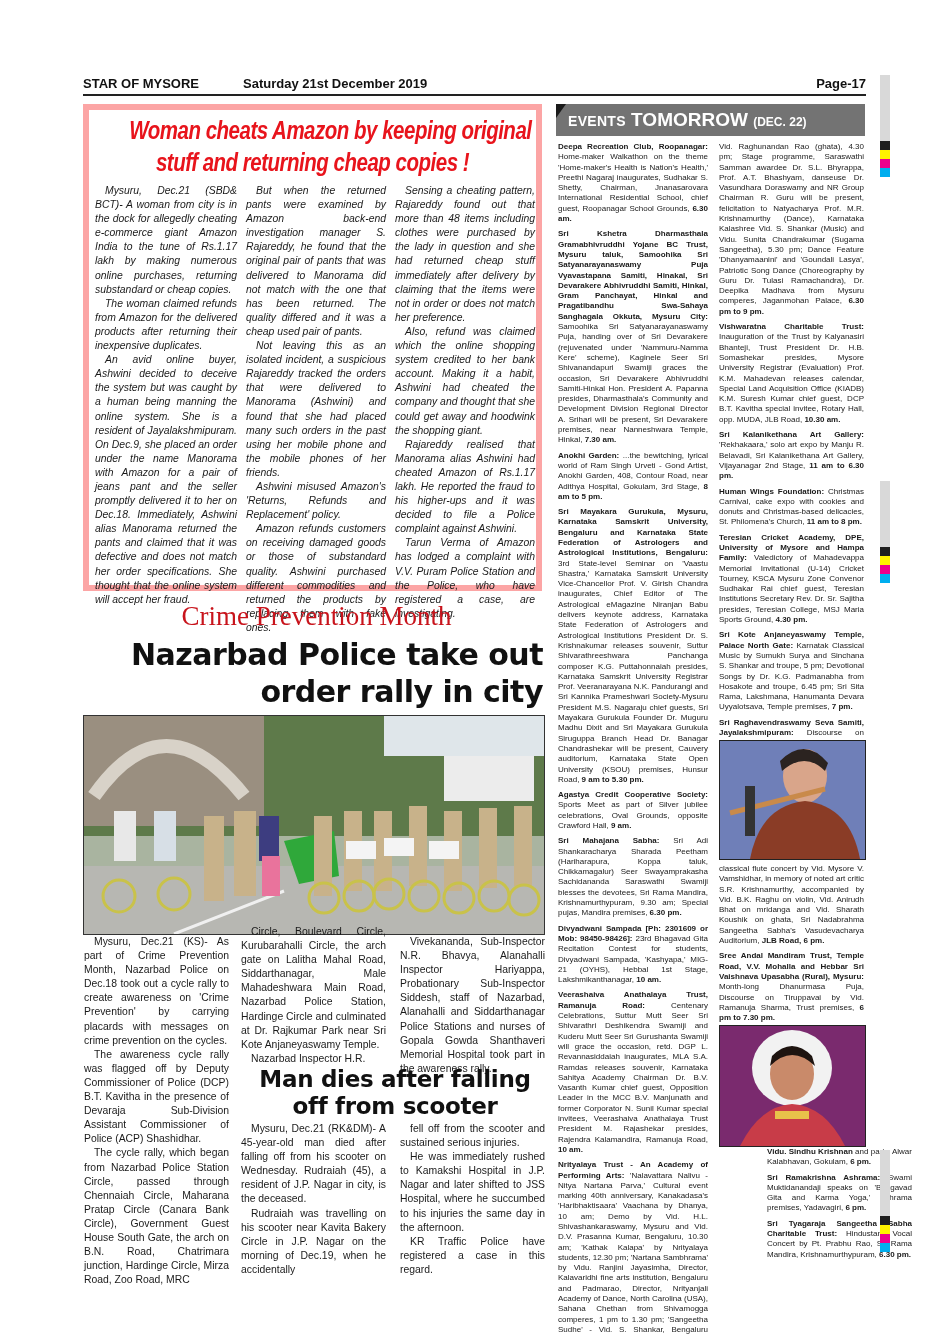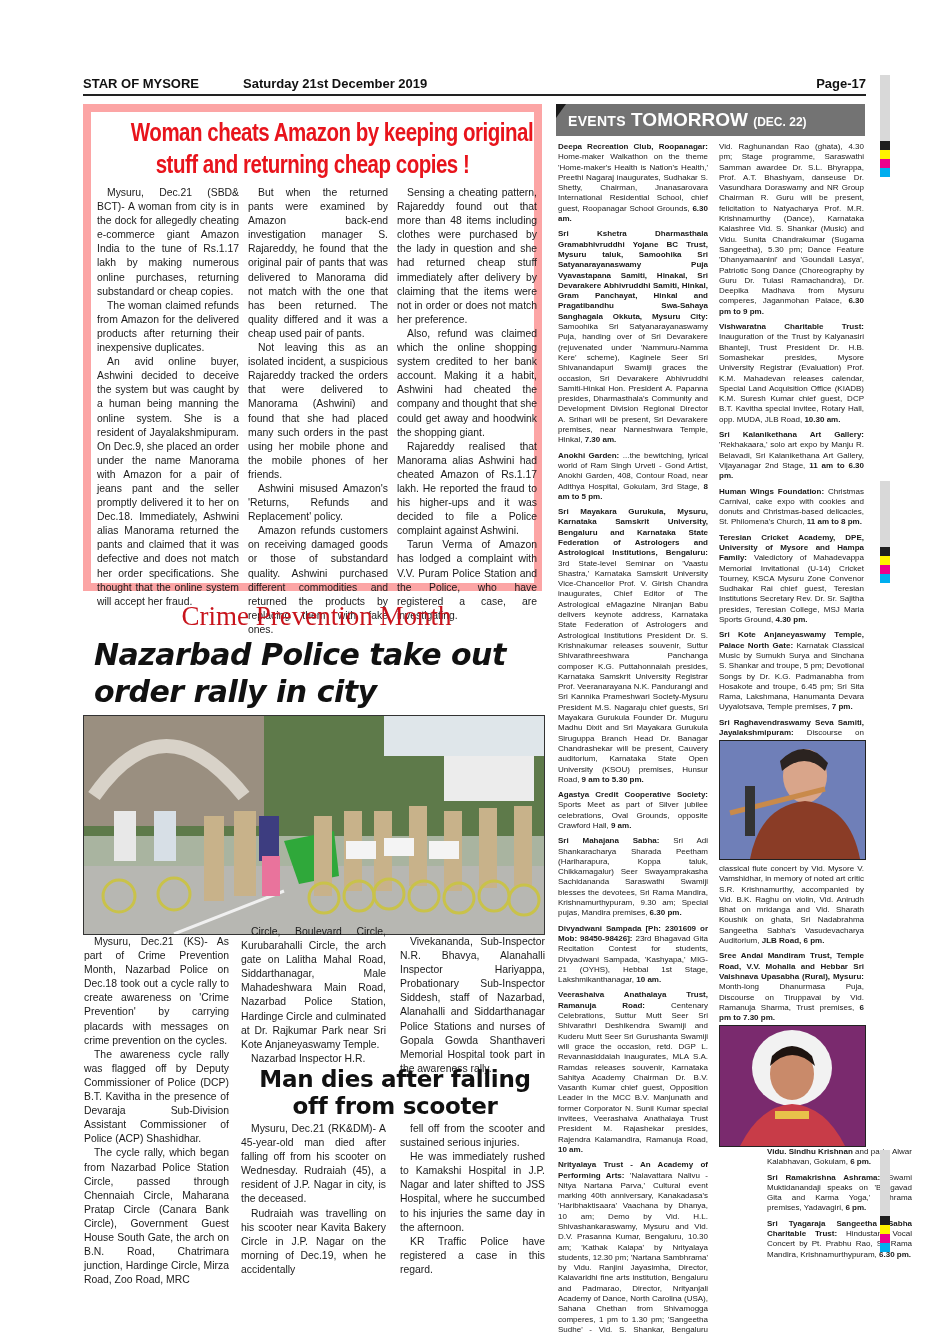--- a/index.html
+++ b/index.html
@@ -6,29 +6,29 @@
   body { width: 945px; height: 1337px; position: relative; overflow: hidden; font-family: "Liberation Sans", sans-serif; color: #1a1a1a; }
 
   
   .mast { position: absolute; top: 74px; left: 83px; width: 783px; height: 20px; font-size: 13px; font-weight: bold; color: #111; }
   .mast .pub { position: absolute; left: 0; top: 2px; }
   .mast .date { position: absolute; left: 160px; top: 2px; }
   .mast .page { position: absolute; right: 0; top: 2px; }
   .mast-rule { position: absolute; top: 94px; left: 83px; width: 783px; height: 2px; background: #222; }
 
   
-  .box1 { position: absolute; left: 83px; top: 104px; width: 459px; height: 487px; border: 8px solid #fca5a5; box-sizing: border-box; }
+  .box1 { position: absolute; left: 83px; top: 104px; width: 459px; height: 487px; border: 6px solid #fca5a5; box-sizing: border-box; font-style: italic; }
   .h-red { position: absolute; left: 0; width: 100%; text-align: center; color: #e8141c; font-family: "Liberation Sans", sans-serif; font-weight: bold; font-size: 25px; letter-spacing: -0.6px; transform: scaleX(0.82); transform-origin: center; white-space: nowrap; }
   .body-text { font-size: 10.4px; line-height: 14.1px; text-align: justify; hyphens: manual; }
   .body-text p { margin: 0; text-indent: 10px; }
   .col { position: absolute; }
 
   
   .kicker { position: absolute; left: 83px; top: 601px; width: 467px; text-align: center; font-family: "Liberation Serif", serif; color: #c8141c; font-size: 27px; }
-  .big-head { position: absolute; left: 94px; width: 467px; text-align: left; font-family: "DejaVu Sans", sans-serif; font-weight: bold; color: #111; font-size: 30px; line-height: 35px; letter-spacing: -0.5px; font-style: italic; }
+  .big-head { position: absolute; left: 76px; width: 467px; text-align: right; font-family: "DejaVu Sans", sans-serif; font-weight: bold; color: #111; font-size: 30px; line-height: 35px; letter-spacing: -0.5px; }
   .photo1 { position: absolute; left: 83px; top: 715px; width: 460px; height: 218px; border: 1px solid #333; overflow: hidden; }
   .head2 { position: absolute; left: 245px; top: 1066px; width: 300px; text-align: center; font-family: "DejaVu Sans", sans-serif; font-weight: bold; font-size: 23px; line-height: 27px; color: #111; letter-spacing: -0.3px; }
 
   
   .events-banner { position: absolute; left: 556px; top: 104px; width: 309px; height: 32px; background: #737373; }
   .events-banner .corner { position: absolute; left: 0; top: 0; width: 0; height: 0; border-top: 14px solid #1a1a1a; border-right: 10px solid transparent; }
   .events-banner .t1 { position: absolute; left: 12px; top: 5px; color: #fff; font-weight: bold; font-size: 19px; }
   .events-banner .t1 .small { font-size: 14px; letter-spacing: 0.3px; }
   .events-banner .t3 { font-size: 12px; }
   .ev-col { position: absolute; top: 142px; font-size: 8px; line-height: 10.3px; text-align: justify; }

